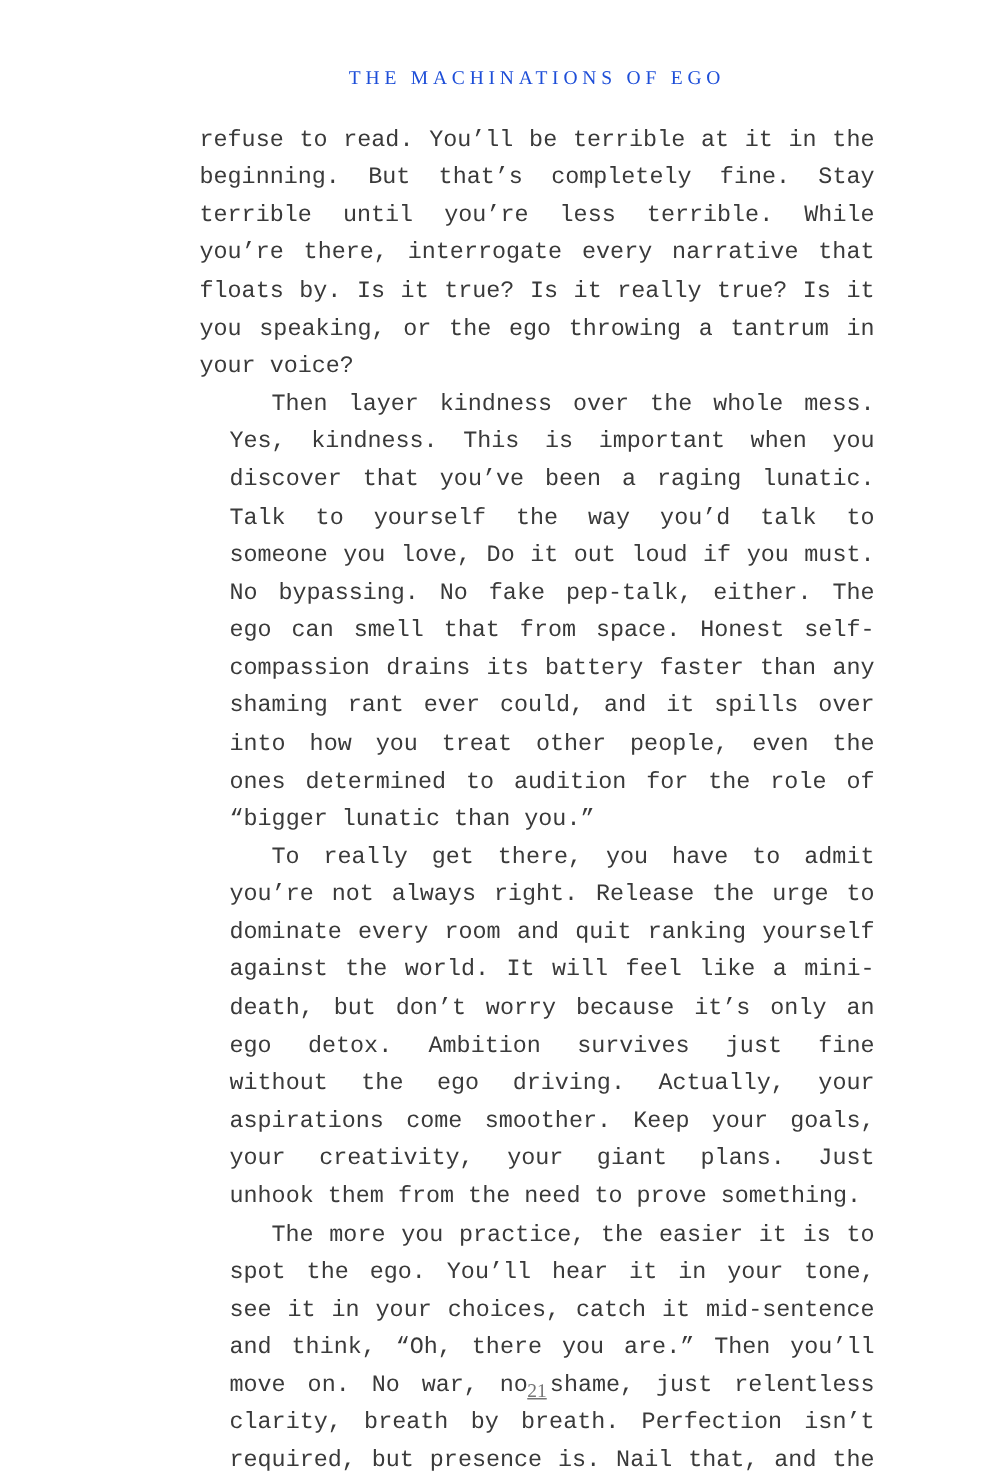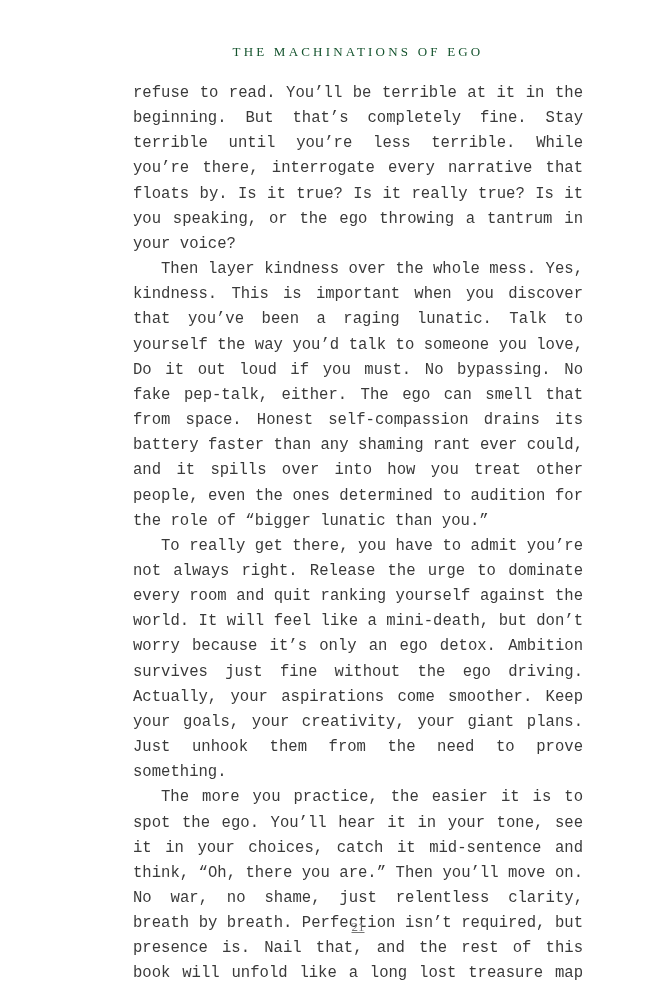--- a/index.html
+++ b/index.html
@@ -17,21 +17,21 @@
   }
   .running-header {
     position: absolute;
     top: 44px;
     left: 133px;
     width: 450px;
     text-align: center;
     font-family: "Liberation Serif", serif;
     font-size: 13px;
     letter-spacing: 3.2px;
-    color: #14532d;
+    color: #1d4ed8;
     white-space: nowrap;
   }
   .text-block {
     position: absolute;
     top: 81px;
     left: 133px;
     width: 450px;
     font-size: 15.6px;
     line-height: 25.15px;
     color: #3a3a3a;
@@ -39,20 +39,21 @@
     text-justify: inter-word;
     hyphens: none;
   }
   .para {
     margin: 0;
     padding: 0;
     font-family: Liberation Mono, monospace;
   }
   .para.indent {
     text-indent: 28px;
+    margin-left: 20px;
   }
   .section-heading {
     margin: 53px 0 23px 0;
     font-family: "Liberation Sans", sans-serif;
     font-size: 16.5px;
     font-weight: 700;
     letter-spacing: 1.6px;
     color: #474747;
     text-align: left;
     transform: scaleX(0.96);

